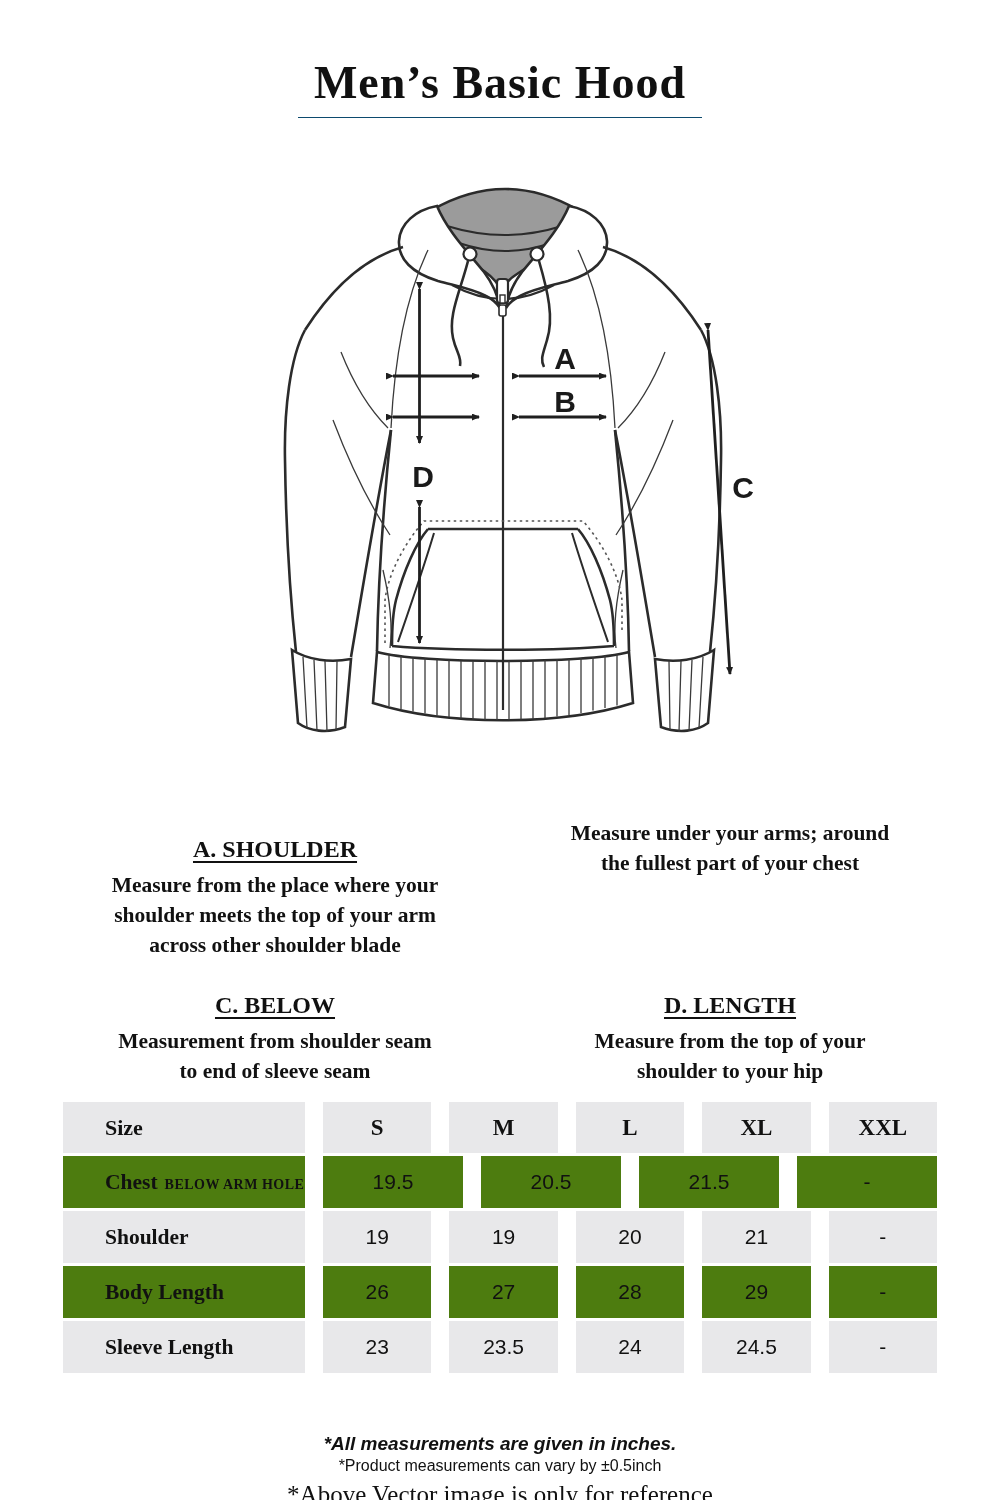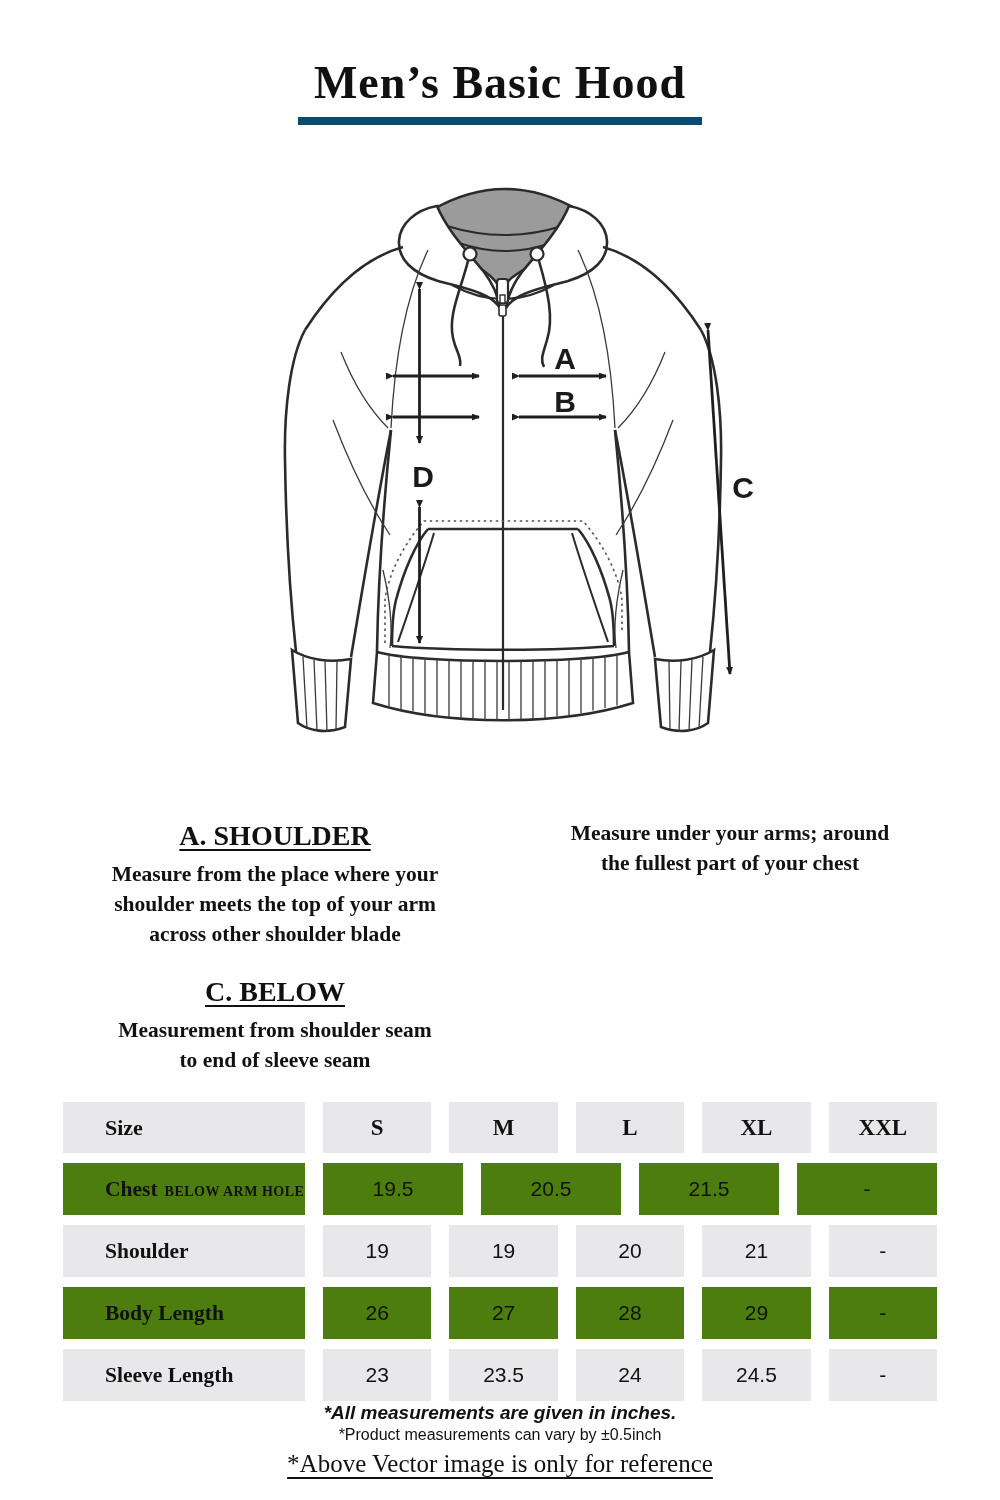--- a/index.html
+++ b/index.html
@@ -1,42 +1,42 @@
 <!DOCTYPE html>
 <html><head>
 <meta charset="utf-8">
 <style>
   html,body{margin:0;padding:0;background:#ffffff;}
   .page{position:relative;width:1000px;height:1500px;background:#ffffff;overflow:hidden;
         font-family:"Liberation Serif", serif;color:#111;}
   .title-wrap{position:absolute;top:58px;left:0;width:1000px;text-align:center;}
   .title{display:inline-block;font-size:46px;font-weight:bold;letter-spacing:1px;
-         border-bottom:8px solid #0c4a6e;padding:0 16px 8px 16px;line-height:1.1;}
+         border-bottom:1px solid #0c4a6e;padding:0 16px 8px 16px;line-height:1.1;}
   svg.diagram{position:absolute;left:0;top:0;width:1000px;height:1500px;}
   .sec{position:absolute;text-align:center;}
   .sec-a{left:55px;top:820px;width:440px;}
   .sec-b{left:512px;top:818px;width:436px;}
   .sec-c{left:55px;top:976px;width:440px;}
   .sec-d{left:512px;top:976px;width:436px;}
-  .sec h3{margin:0 0 7px 0;font-size:28px;font-weight:bold;
+  .sec h3{margin:16px 0 7px 0;font-size:24px;font-weight:bold;
           text-decoration:underline;text-underline-offset:4px;}
   .sec .desc-line{font-size:21.5px;font-weight:bold;line-height:30px;}
   .size-table{position:absolute;left:63px;top:1102px;width:874px;}
-  .trow{display:flex;gap:18px;margin-bottom:10px;}
+  .trow{display:flex;gap:18px;margin-bottom:3px;}
   .cell{background:#e8e8ea;display:flex;align-items:center;justify-content:center;
         height:52px;box-sizing:border-box;}
   .trow.header .cell{height:51px;}
   .trow.white .cell{background:#4d7c0f;}
   .cell.lab{width:242px;justify-content:flex-start;padding-left:42px;
             font-weight:bold;font-size:21.5px;}
   .trow.header .cell.lab{font-size:22px;}
   .cell.val{flex:1;font-family:"Liberation Sans", sans-serif;font-size:21px;}
   .trow.header .cell.val{font-family:"Liberation Serif", serif;font-weight:bold;font-size:23px;}
   .sublab{font-size:14px;font-weight:bold;margin-left:7px;letter-spacing:0.5px;padding-top:6px;}
-  .fnote{position:absolute;left:0;width:1000px;text-align:center;}
+  .fnote{position:absolute;left:0;width:1000px;text-align:center;margin-top:31px;}
   .fnote-1{top:1402px;font-family:"Liberation Sans", sans-serif;
            font-weight:bold;font-style:italic;font-size:19px;}
   .fnote-2{top:1426px;font-family:"Liberation Sans", sans-serif;font-size:16px;}
   .fnote-3{top:1450px;font-size:25px;}
   .fnote-3 span{text-decoration:underline;text-underline-offset:5px;}
 </style>
 </head>
 <body>
 
 <div class="page">
@@ -147,20 +147,27 @@
       <div class="desc-line">the fullest part of your chest</div>
     </div>
   </div>
   <div class="sec sec-c">
     <h3>C. BELOW</h3>
     <div class="desc">
       <div class="desc-line">Measurement from shoulder seam</div>
       <div class="desc-line">to end of sleeve seam</div>
     </div>
   </div>
+  <div class="sec sec-d">
+    <h3>D. LENGTH</h3>
+    <div class="desc">
+      <div class="desc-line">Measure from the top of your</div>
+      <div class="desc-line">shoulder to your hip</div>
+    </div>
+  </div>
 
   <div class="size-table">
     <div class="trow header">
       <div class="cell lab">Size</div>
       <div class="cell val">S</div>
       <div class="cell val">M</div>
       <div class="cell val">L</div>
       <div class="cell val">XL</div>
       <div class="cell val">XXL</div>
     </div>

